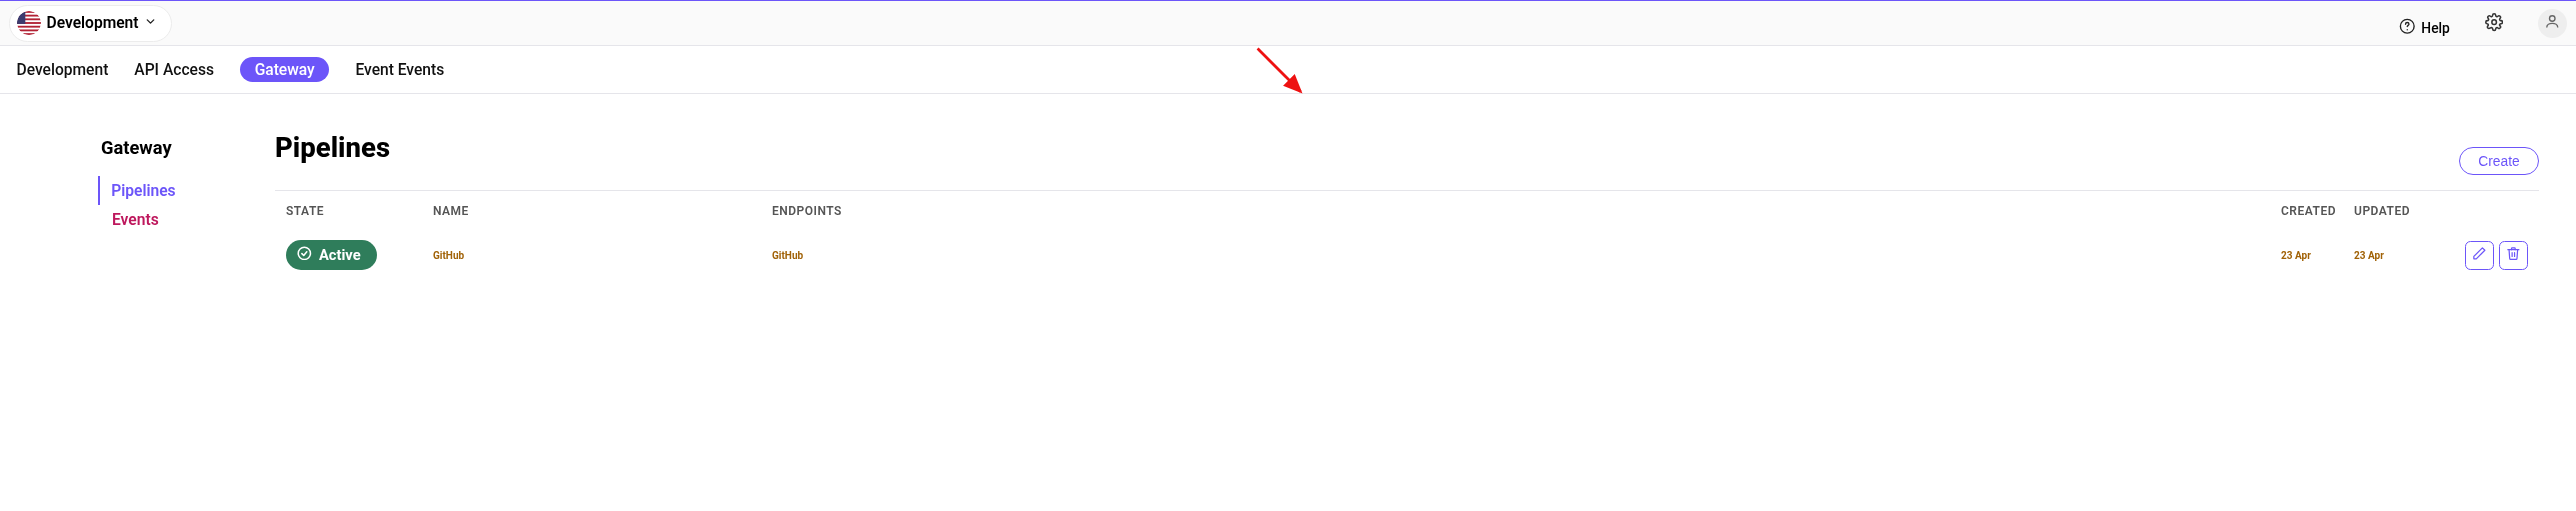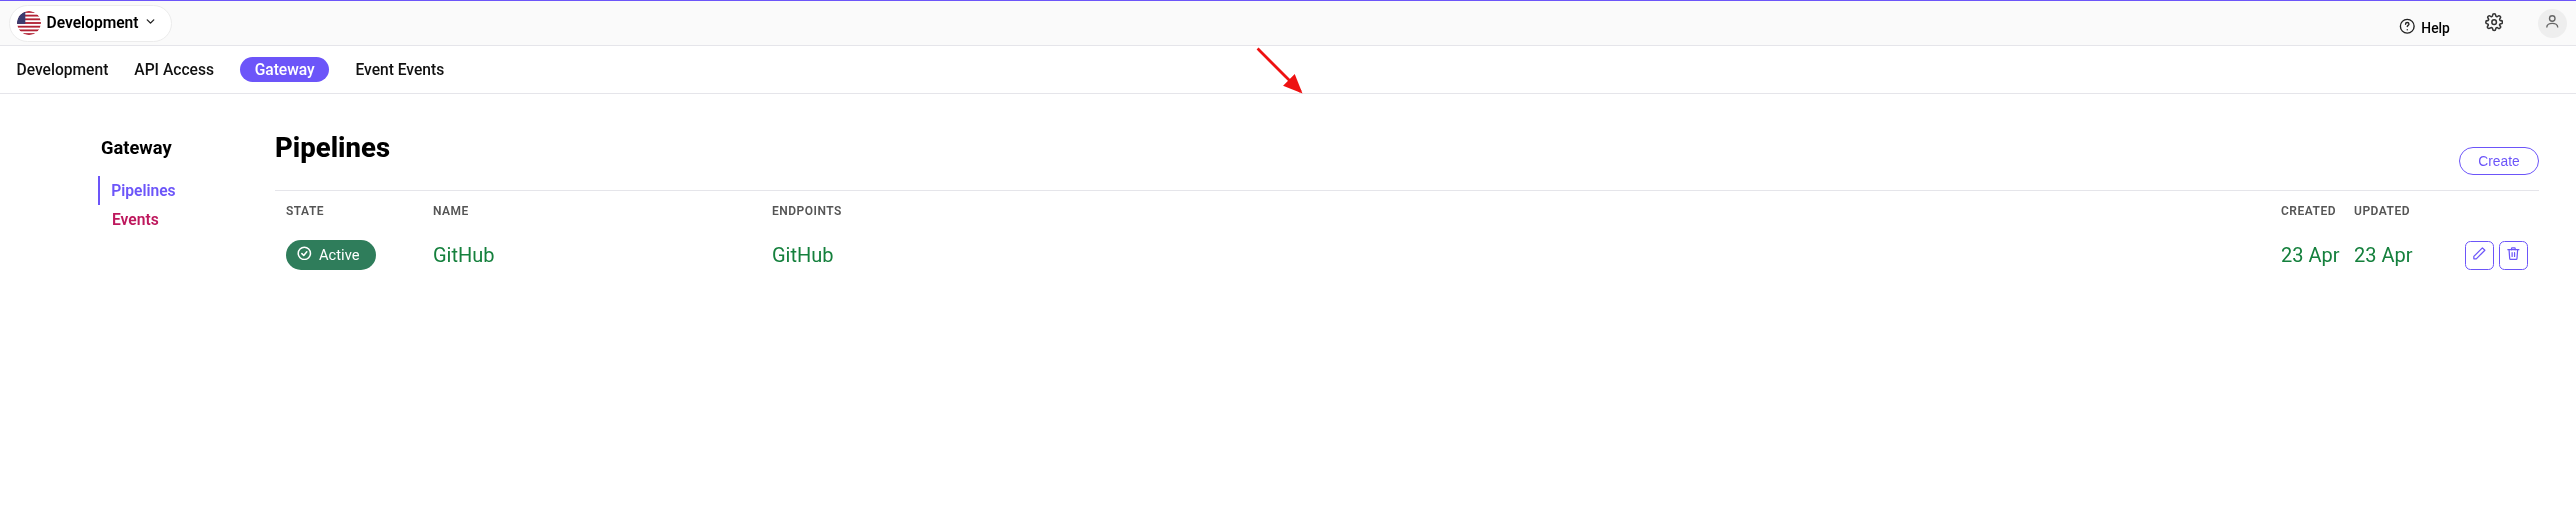--- a/index.html
+++ b/index.html
@@ -31,22 +31,22 @@
 
   .table { width:100%; border-top:0.9px solid #e5e5ea; }
   .thead { display:flex; padding:13px 11px; font-size:12px; letter-spacing:0.5px; color:#555; font-weight:600; }
   .col-state { width:147px; }
   .col-name { width:339px; }
   .col-endpoints { flex:1; }
   .col-created { width:73px; }
   .col-updated { width:101px; }
   .col-actions { width:73px; text-align:right; }
   .trow { display:flex; align-items:center; padding:9.2px 11px; }
-  .state-pill { display:inline-flex; align-items:center; gap:7.3px; background:#2f7d5b; color:#fff; border-radius:18.3px; padding:5.5px 16.5px 5.5px 11px; font-size:14.7px; font-weight:400; }
-  .row-text { font-size:20px; color:#15803d; }
+  .state-pill { display:inline-flex; align-items:center; gap:7.3px; background:#2f7d5b; color:#fff; border-radius:18.3px; padding:5.5px 16.5px 5.5px 11px; font-size:14.7px; font-weight:700; }
+  .row-text { font-size:10px; color:#a16207;font-weight:bold; }
   .row-actions { display:flex; gap:5.5px; justify-content:flex-end; }
   .sq-btn { width:29px; height:29px; border:0.9px solid #6c55f9; border-radius:5.5px; background:#fff; display:flex; align-items:center; justify-content:center; color:#6c55f9; cursor:pointer; }
 
   .arrow { position:absolute; left:1253px; top:-50px; pointer-events:none; }
 </style>
 </head>
 <body>
 
 <div class="topbar">
   <div class="topbar-left">

